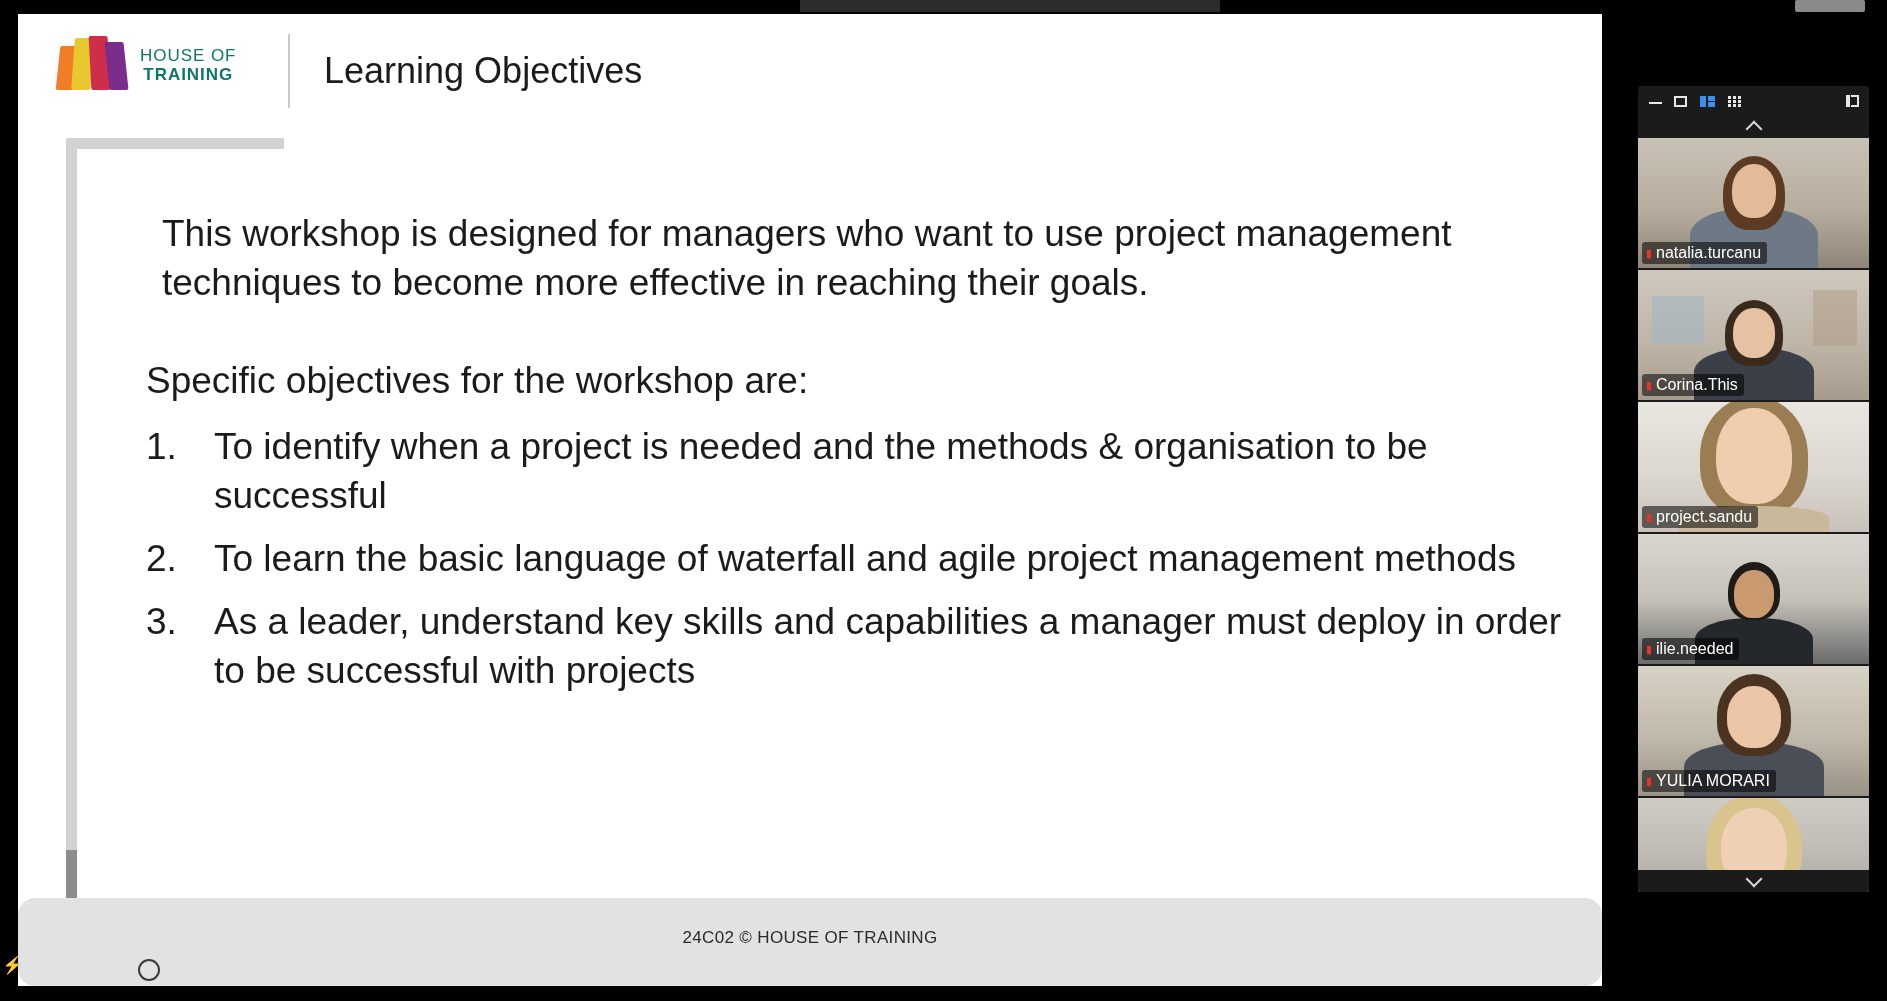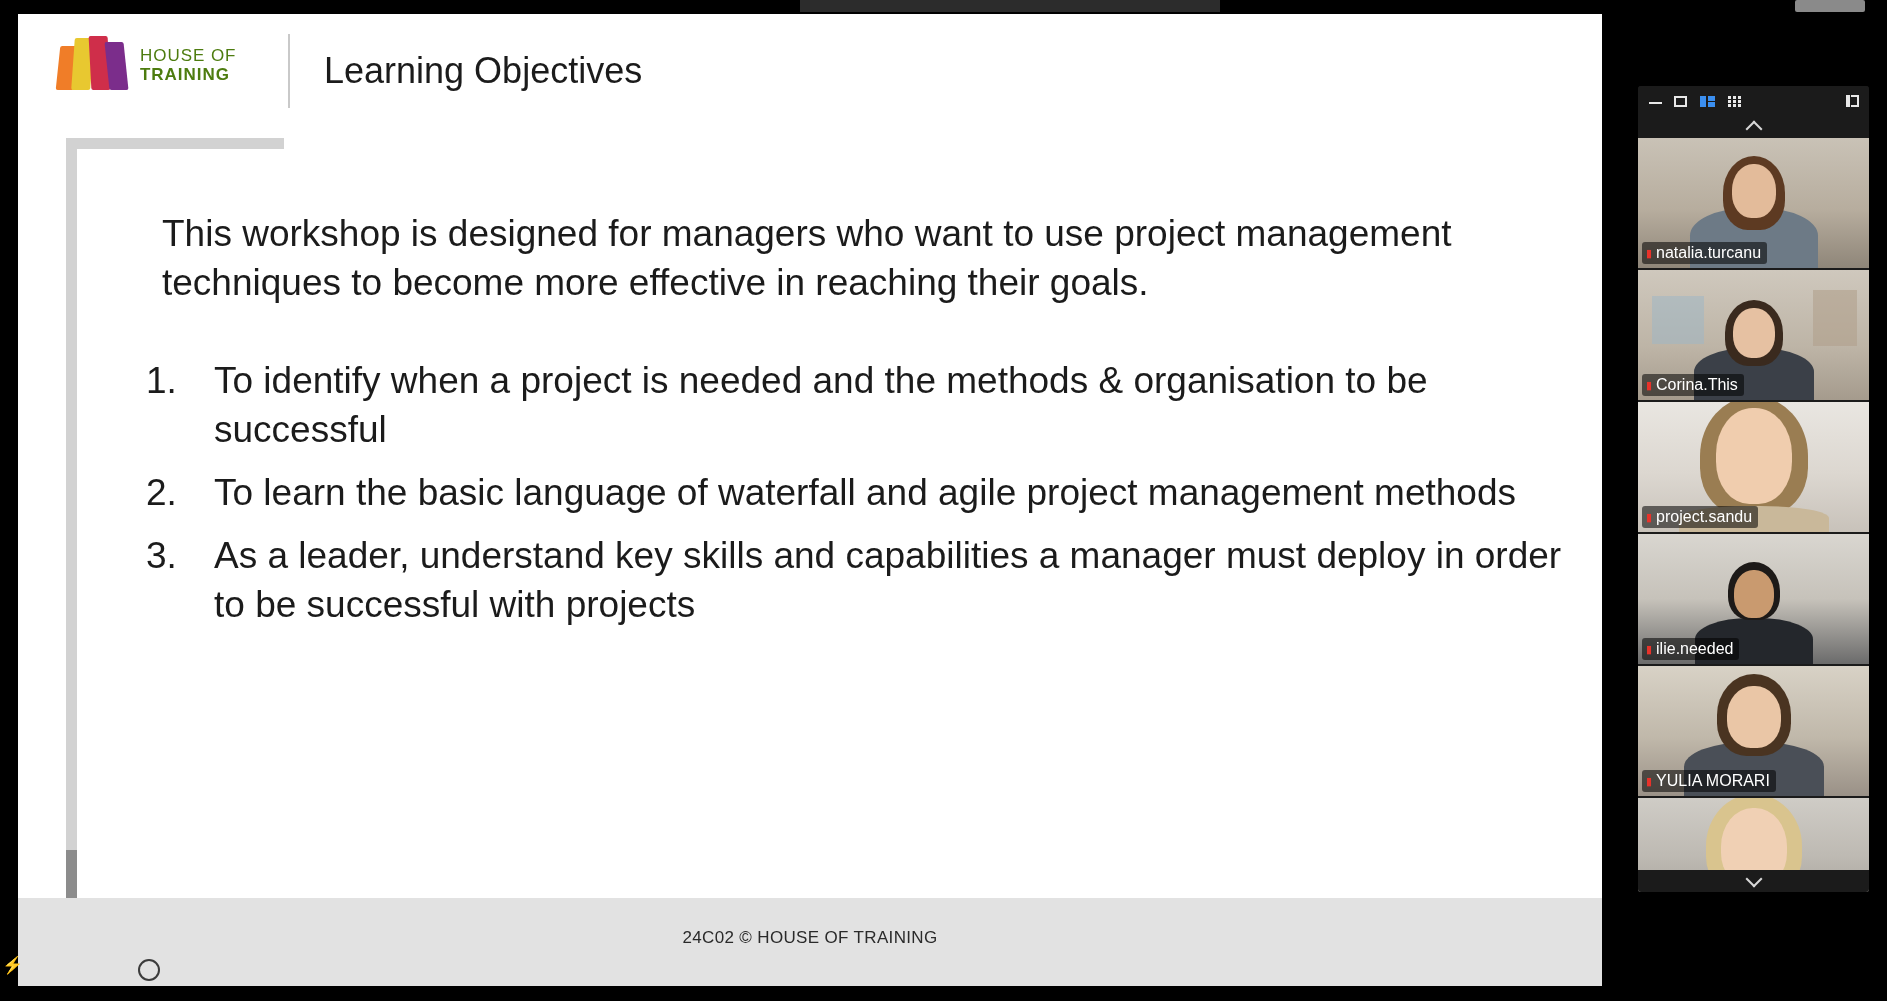--- a/index.html
+++ b/index.html
@@ -60,21 +60,22 @@
     border-radius: 2px;
   }
   .lm1 { left: 0;  top: 10px; width: 18px; height: 44px; background: #f07d28; transform: skewX(-6deg); }
   .lm2 { left: 15px; top: 2px; width: 19px; height: 52px; background: #e8c830; transform: skewX(-4deg); }
   .lm3 { left: 32px; top: 0px; width: 19px; height: 54px; background: #cf2e4a; transform: skewX(3deg); }
   .lm4 { left: 49px; top: 6px; width: 19px; height: 48px; background: #7b2d8b; transform: skewX(6deg); }
 
   .logo-text {
     line-height: 1.12;
     letter-spacing: 0.06em;
-    color: #4d7c0f;
+    color: #0f766e;
+    text-align: center;
   }
   .logo-text .l1 {
     font-size: 17px;
     font-weight: 400;
   }
   .logo-text .l2 {
     font-size: 17px;
     font-weight: bold;
   }
 
@@ -165,20 +166,21 @@
   }
 
   
   #slide-footer {
     position: absolute;
     left: 0;
     bottom: 0;
     width: 100%;
     height: 88px;
     background: #e2e2e2;
+    border-radius: 17px;
   }
   #footer-text {
     position: absolute;
     left: 0;
     top: 30px;
     width: 100%;
     text-align: center;
     font-size: 17px;
     letter-spacing: 0.02em;
     color: #2a2a2a;
@@ -423,20 +425,21 @@
       <div id="header-divider"></div>
       <div id="slide-title">Learning Objectives</div>
     </div>
 
     <div id="frame-top"></div>
     <div id="frame-left-light"></div>
     <div id="frame-left-dark"></div>
 
     <div id="slide-body">
       <p id="intro-para">This workshop is designed for managers who want to use project management techniques to become more effective in reaching their goals.</p>
+      <p id="objectives-lead">Specific objectives for the workshop are:</p>
       <ul id="objectives-list">
         <li>
           <span class="num">1.</span>
           <span class="txt">To identify when a project is needed and the methods &amp; organisation to be successful</span>
         </li>
         <li>
           <span class="num">2.</span>
           <span class="txt">To learn the basic language of waterfall and agile project management methods</span>
         </li>
         <li>

